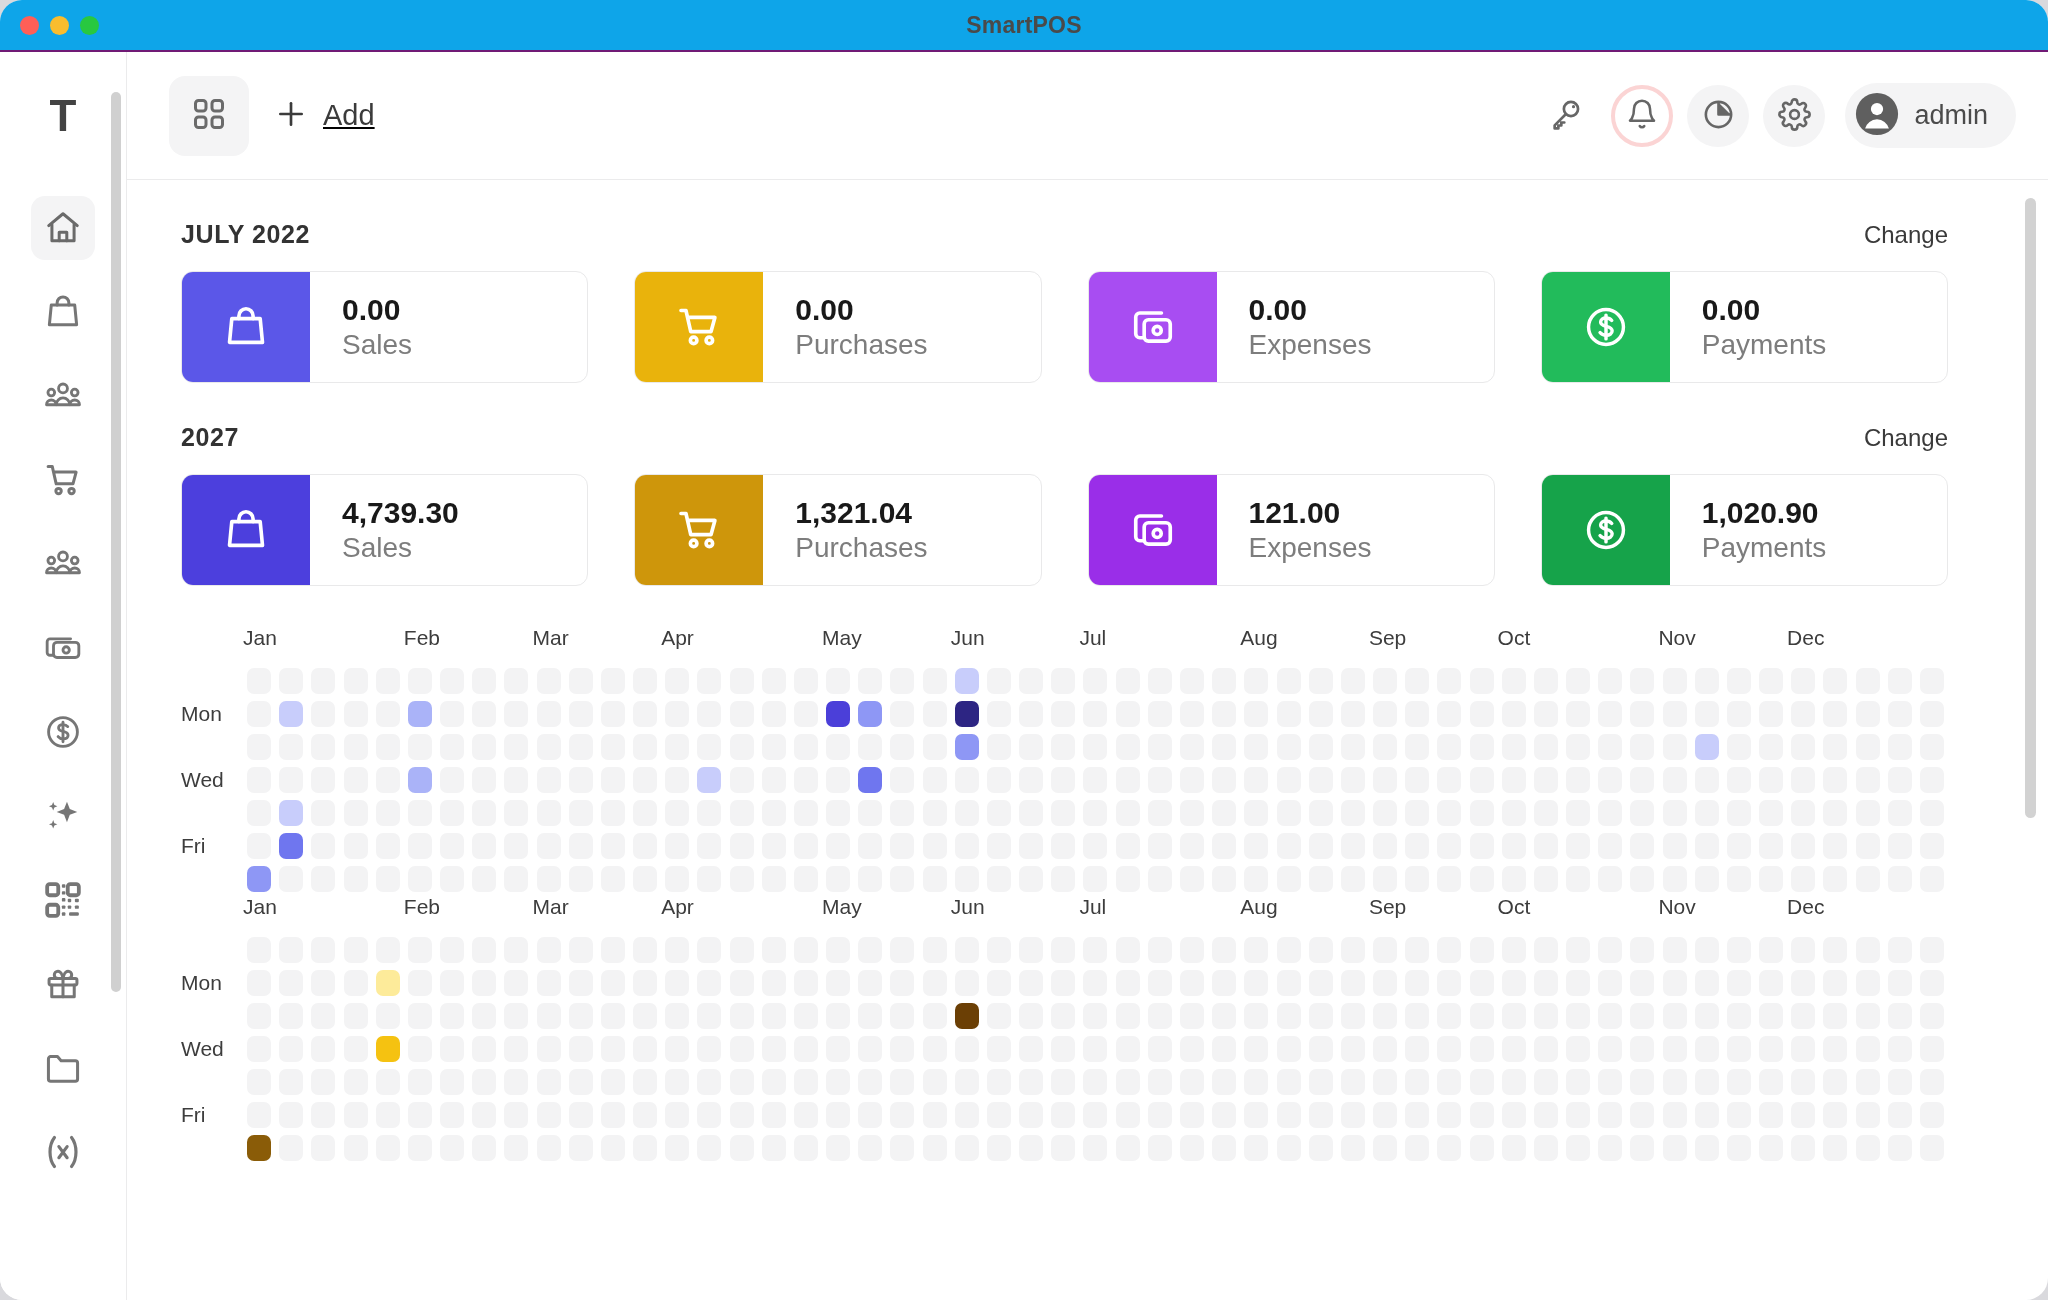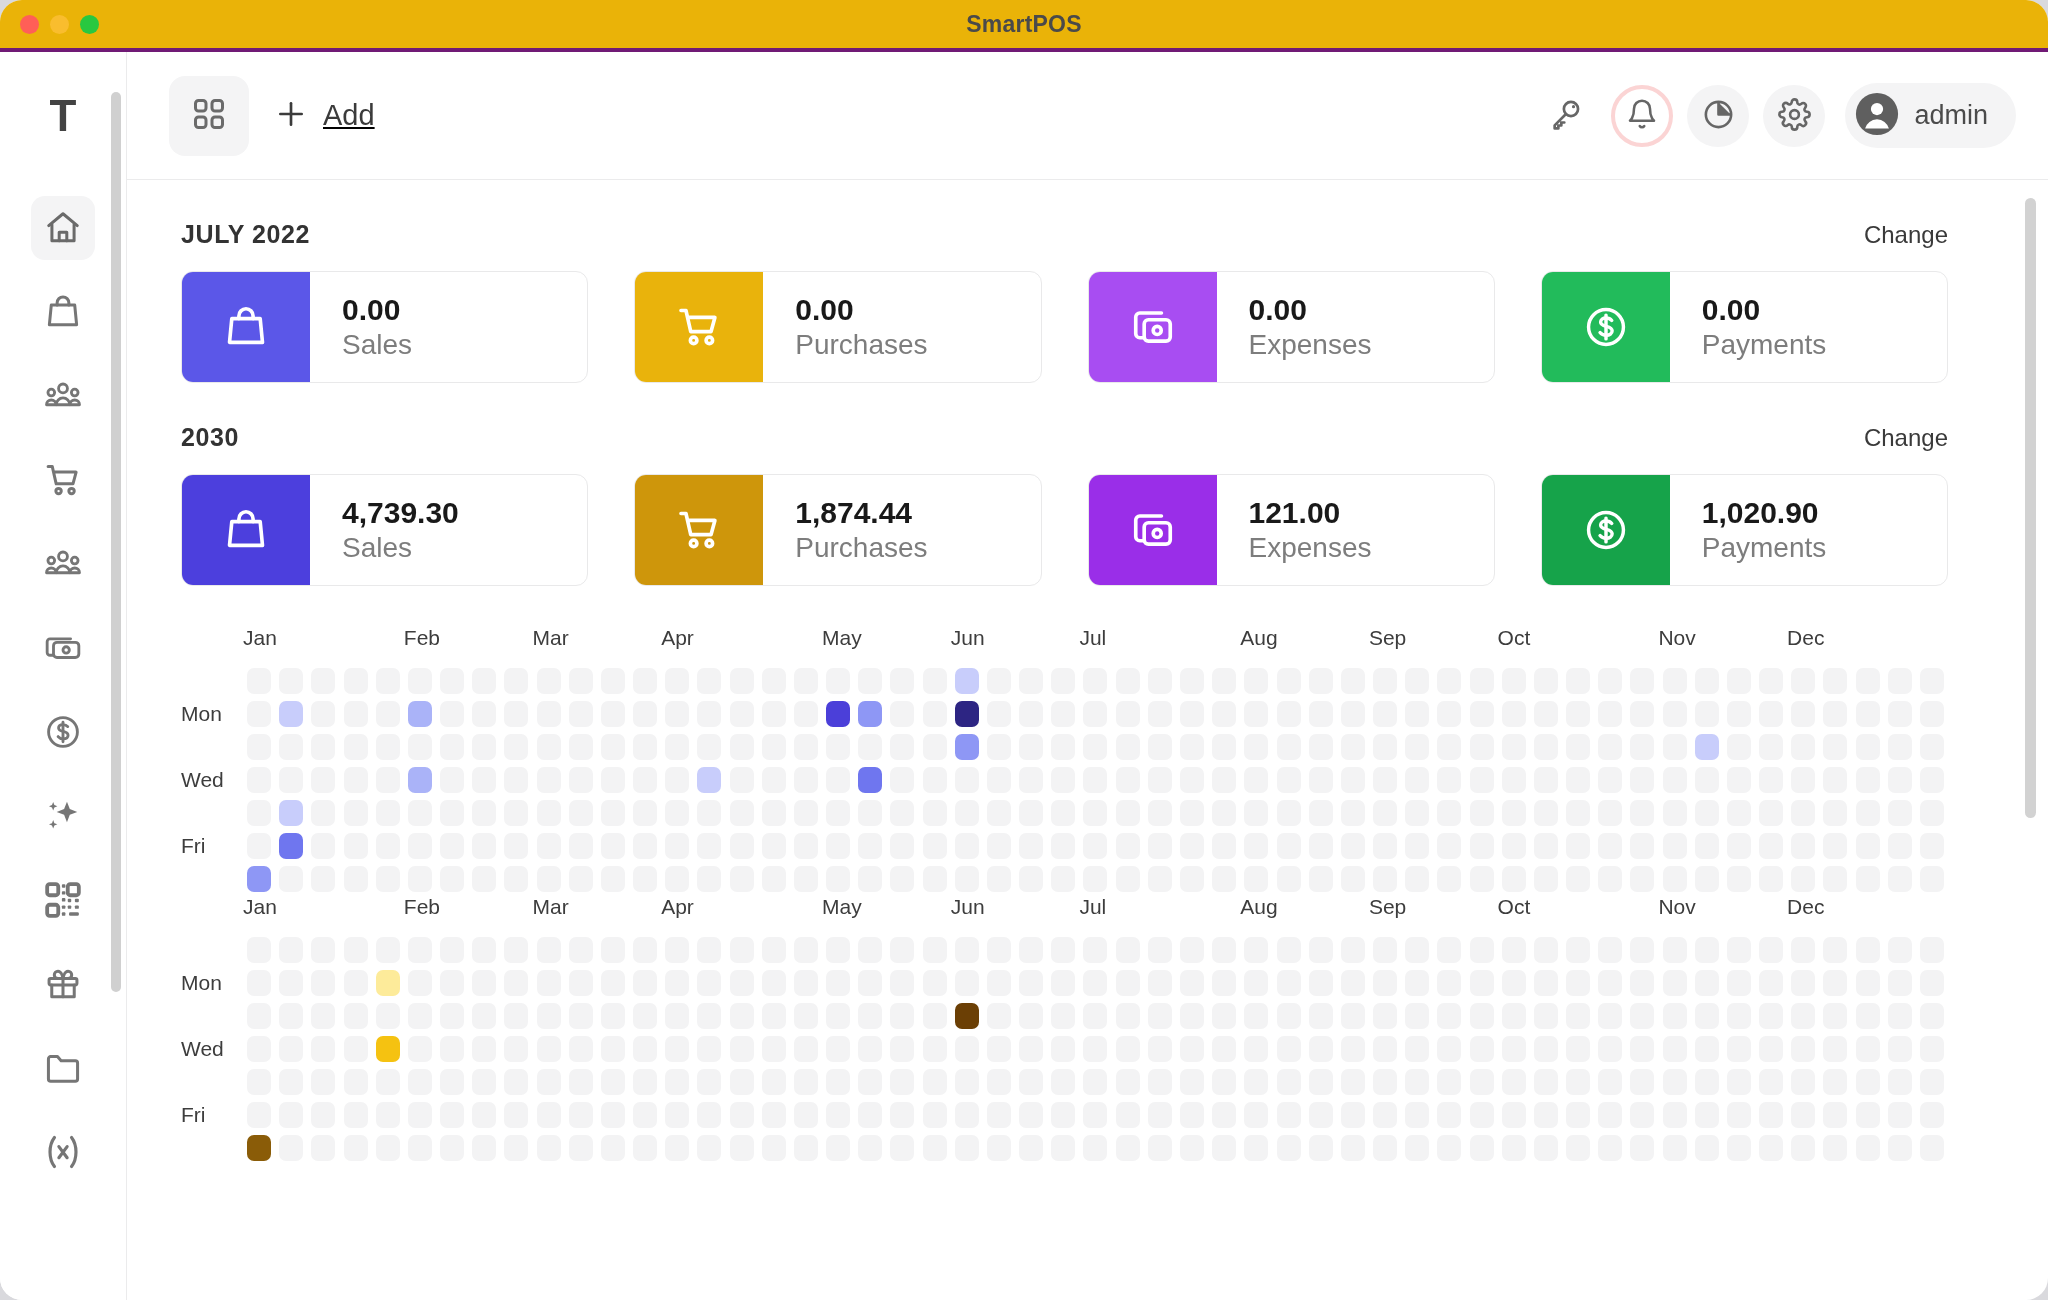--- a/index.html
+++ b/index.html
@@ -17,22 +17,22 @@
     border-radius: 22px;
     overflow: hidden;
     display: flex;
     flex-direction: column;
   }
 
   
   .titlebar {
     height: 52px;
     min-height: 52px;
-    background: #eab308;
-    border-bottom: 4px solid #701a75;
+    background: #0ea5e9;
+    border-bottom: 2px solid #701a75;
     display: flex;
     align-items: center;
     position: relative;
   }
   .traffic {
     display: flex;
     gap: 11px;
     padding-left: 20px;
   }
   .dot { width: 19px; height: 19px; border-radius: 50%; }
@@ -559,21 +559,21 @@
                     <path d="M12 5.8v12.4"></path>
                   </svg>
                 </div>
                 <div class="card-txt">
                   <div class="card-val">0.00</div>
                   <div class="card-lbl">Payments</div>
                 </div>
               </div>
             </div>
             <div class="section-head">
-              <div class="period-label">2030</div>
+              <div class="period-label">2027</div>
               <button class="change-link">Change</button>
             </div>
             <div class="cards">
               <div class="card">
                 <div class="card-ico" style="background:#4c3fdd">
                   <svg width="46" height="46" viewBox="0 0 24 24" fill="none" stroke="#ffffff" stroke-width="1.9" stroke-linecap="round" stroke-linejoin="round">
                     <path d="M4.6 7.6h14.8L20.6 20H3.4z"></path>
                     <path d="M8.3 7.6V6.2a3.7 3.7 0 0 1 7.4 0v1.4"></path>
                   </svg>
                 </div>
@@ -584,21 +584,21 @@
               </div>
               <div class="card">
                 <div class="card-ico" style="background:#ce960b">
                   <svg width="46" height="46" viewBox="0 0 24 24" fill="none" stroke="#ffffff" stroke-width="1.9" stroke-linecap="round" stroke-linejoin="round">
                     <path d="M2.6 3.4h2.6l2.5 11h10.6l2-7.4H6.2"></path>
                     <circle cx="9.2" cy="19" r="1.7"></circle>
                     <circle cx="17.4" cy="19" r="1.7"></circle>
                   </svg>
                 </div>
                 <div class="card-txt">
-                  <div class="card-val">1,874.44</div>
+                  <div class="card-val">1,321.04</div>
                   <div class="card-lbl">Purchases</div>
                 </div>
               </div>
               <div class="card">
                 <div class="card-ico" style="background:#9a2ee8">
                   <svg width="46" height="46" viewBox="0 0 24 24" fill="none" stroke="#ffffff" stroke-width="1.9" stroke-linecap="round" stroke-linejoin="round">
                     <rect x="7.4" y="8.2" width="13.6" height="11.2" rx="2.2"></rect>
                     <circle cx="14.2" cy="13.8" r="2.1"></circle>
                     <path d="M7.4 17.6H5.1A2.1 2.1 0 0 1 3 15.5V6.8a2.1 2.1 0 0 1 2.1-2.1h11.3"></path>
                   </svg>

